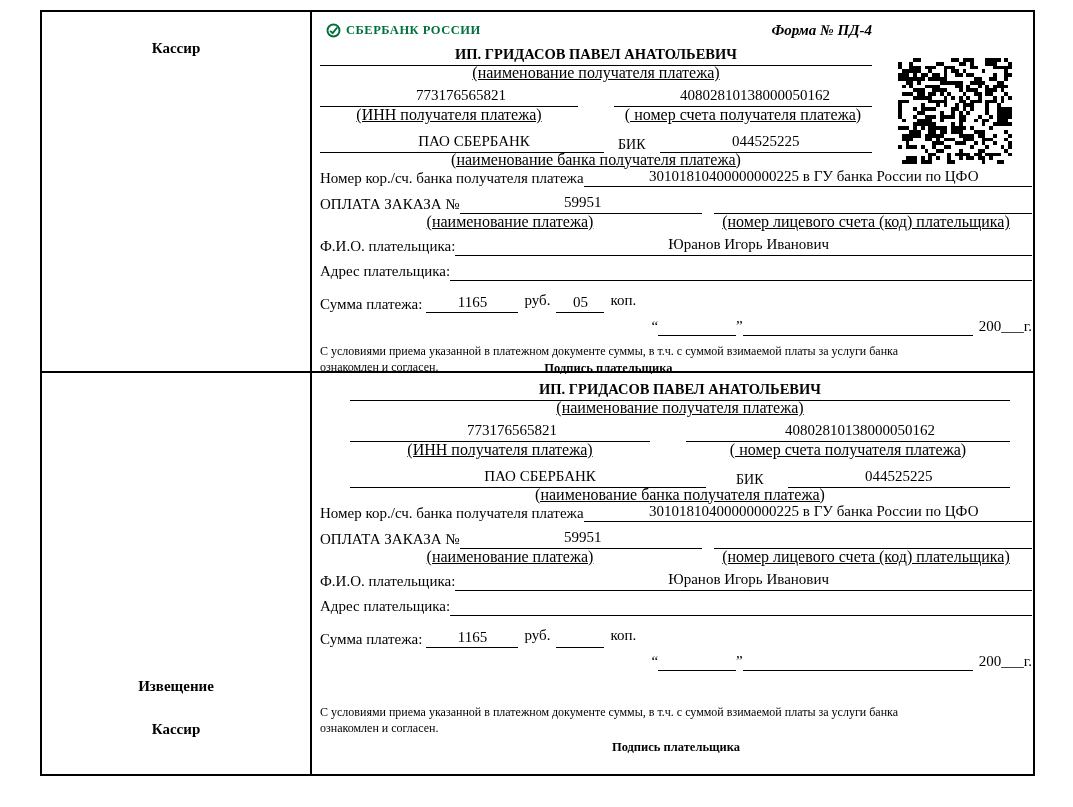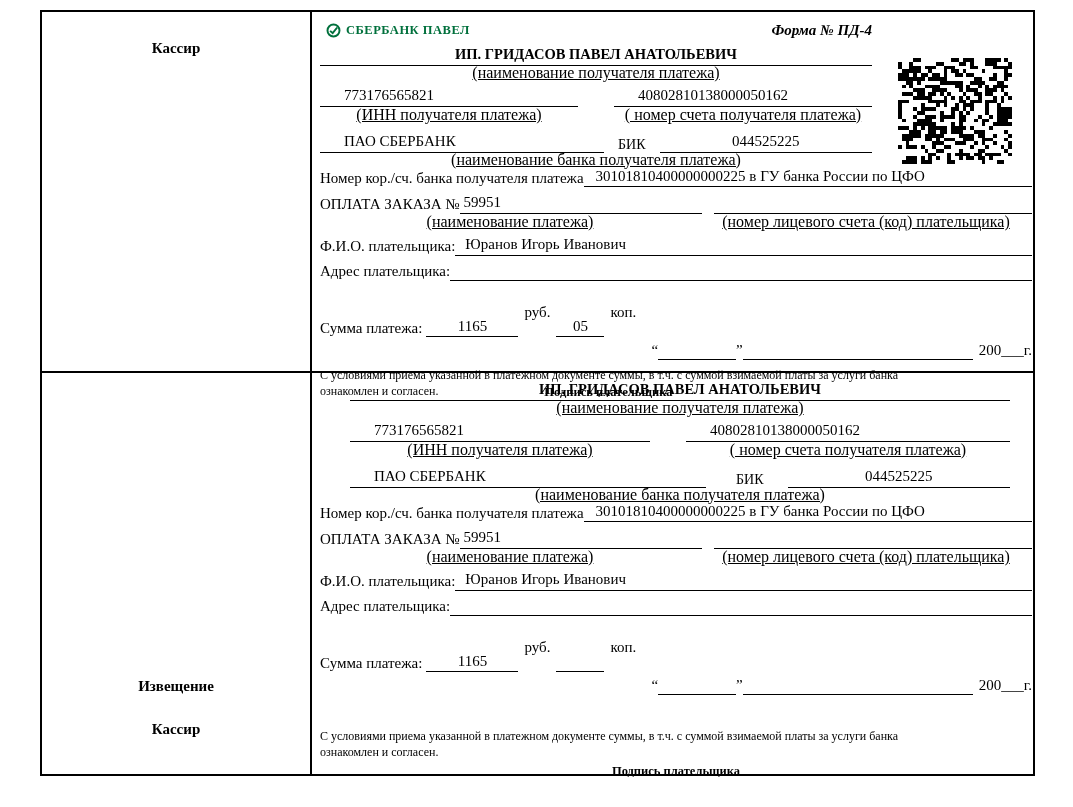--- a/index.html
+++ b/index.html
@@ -25,21 +25,21 @@
   .narrow { width:552px; }
   .b-narrow { width:660px; margin-left:30px; }
   .wide { width:712px; }
 
   .topbar { display:flex; justify-content:space-between; align-items:center; height:24px; padding-left:6px; }
   .logo { display:flex; align-items:center; gap:5px; font-weight:bold; font-size:12.5px; letter-spacing:.5px; }
   .form-number { font-weight:bold; font-style:italic; font-size:15px; }
 
   .qr { position:absolute; top:46px; right:25px; width:114px; height:106px; }
 
-  .ul { border-bottom:1px solid #000; padding-bottom:1px; }
+  .ul { border-bottom:1px solid #000; padding-bottom:1px;text-align:center; }
   .val { font-size:15px; line-height:1.25; }
   .lbl { font-size:16px; line-height:14px;text-decoration:underline; }
   .c { text-align:center; }
   .ind { padding-left:24px; }
   .flex1 { flex:1; }
   .frow { display:flex; align-items:flex-end; }
 
   .recipient { font-size:14.5px; margin-top:4px; padding-bottom:2px; text-align:center; font-weight:bold; border-bottom:1px solid #000; }
   .pair { margin-top:6px; }
   .pair .cellL { width:258px; }
@@ -61,21 +61,21 @@
   .gap2 { width:12px; flex:none; }
   .payercode { width:318px; flex:none; height:14px; }
   .paylbl .cellA { width:380px; flex:none; }
   .paylbl .cellB { flex:1; }
   .fiorow { margin-top:6px; }
   .fioval { padding-left:10px; }
   .addr { margin-top:6px; }
   .addr .blank { height:14px; }
   .amount { margin-top:6px; }
   .rubcell { width:92px; flex:none; margin-left:4px; }
-  .unit { margin:16px 6px; }
+  .unit { margin:4px 6px; }
   .kopcell { width:48px; flex:none; }
   .daterow { margin-top:4px; justify-content:flex-end; }
   .dayblank { width:78px; flex:none; height:14px; }
   .monthblank { width:230px; flex:none; height:14px; }
   .yeartxt { margin-left:6px; }
   .agree { margin-top:8px; font-size:12px; line-height:1.3; }
   .row-bottom .agree { margin-top:34px; }
   .agr2row { display:flex; align-items:flex-end; }
   .sig { width:340px; text-align:center; font-weight:bold; font-size:12.5px; }
   .sig-own { text-align:center; font-weight:bold; font-size:12.5px; margin-top:3px; width:100%; }
@@ -487,21 +487,21 @@
 
         <div class="narrow">
           <div class="topbar">
             <div class="logo" style="color: rgb(0, 112, 60);">
               <span style="display:inline-flex;">
                 <svg width="15" height="15" viewBox="0 0 20 20">
                     <circle cx="10" cy="10" r="8" fill="none" stroke="currentColor" stroke-width="2.6"></circle>
                     <path d="M5.5 10.5 l3.4 3 l6-7.5" fill="none" stroke="currentColor" stroke-width="2.6"></path>
                   </svg>
               </span>
-              <span>СБЕРБАНК ПАВЕЛ</span>
+              <span>СБЕРБАНК РОССИИ</span>
             </div>
             <div class="form-number">Форма № ПД-4</div>
           </div>
 
           <div class="recipient">ИП. ГРИДАСОВ ПАВЕЛ АНАТОЛЬЕВИЧ</div>
           <div class="lbl c">(наименование получателя платежа)</div>
 
           <div class="frow pair">
             <div class="cellL ul val ind">773176565821</div>
             <div class="gap"></div>

